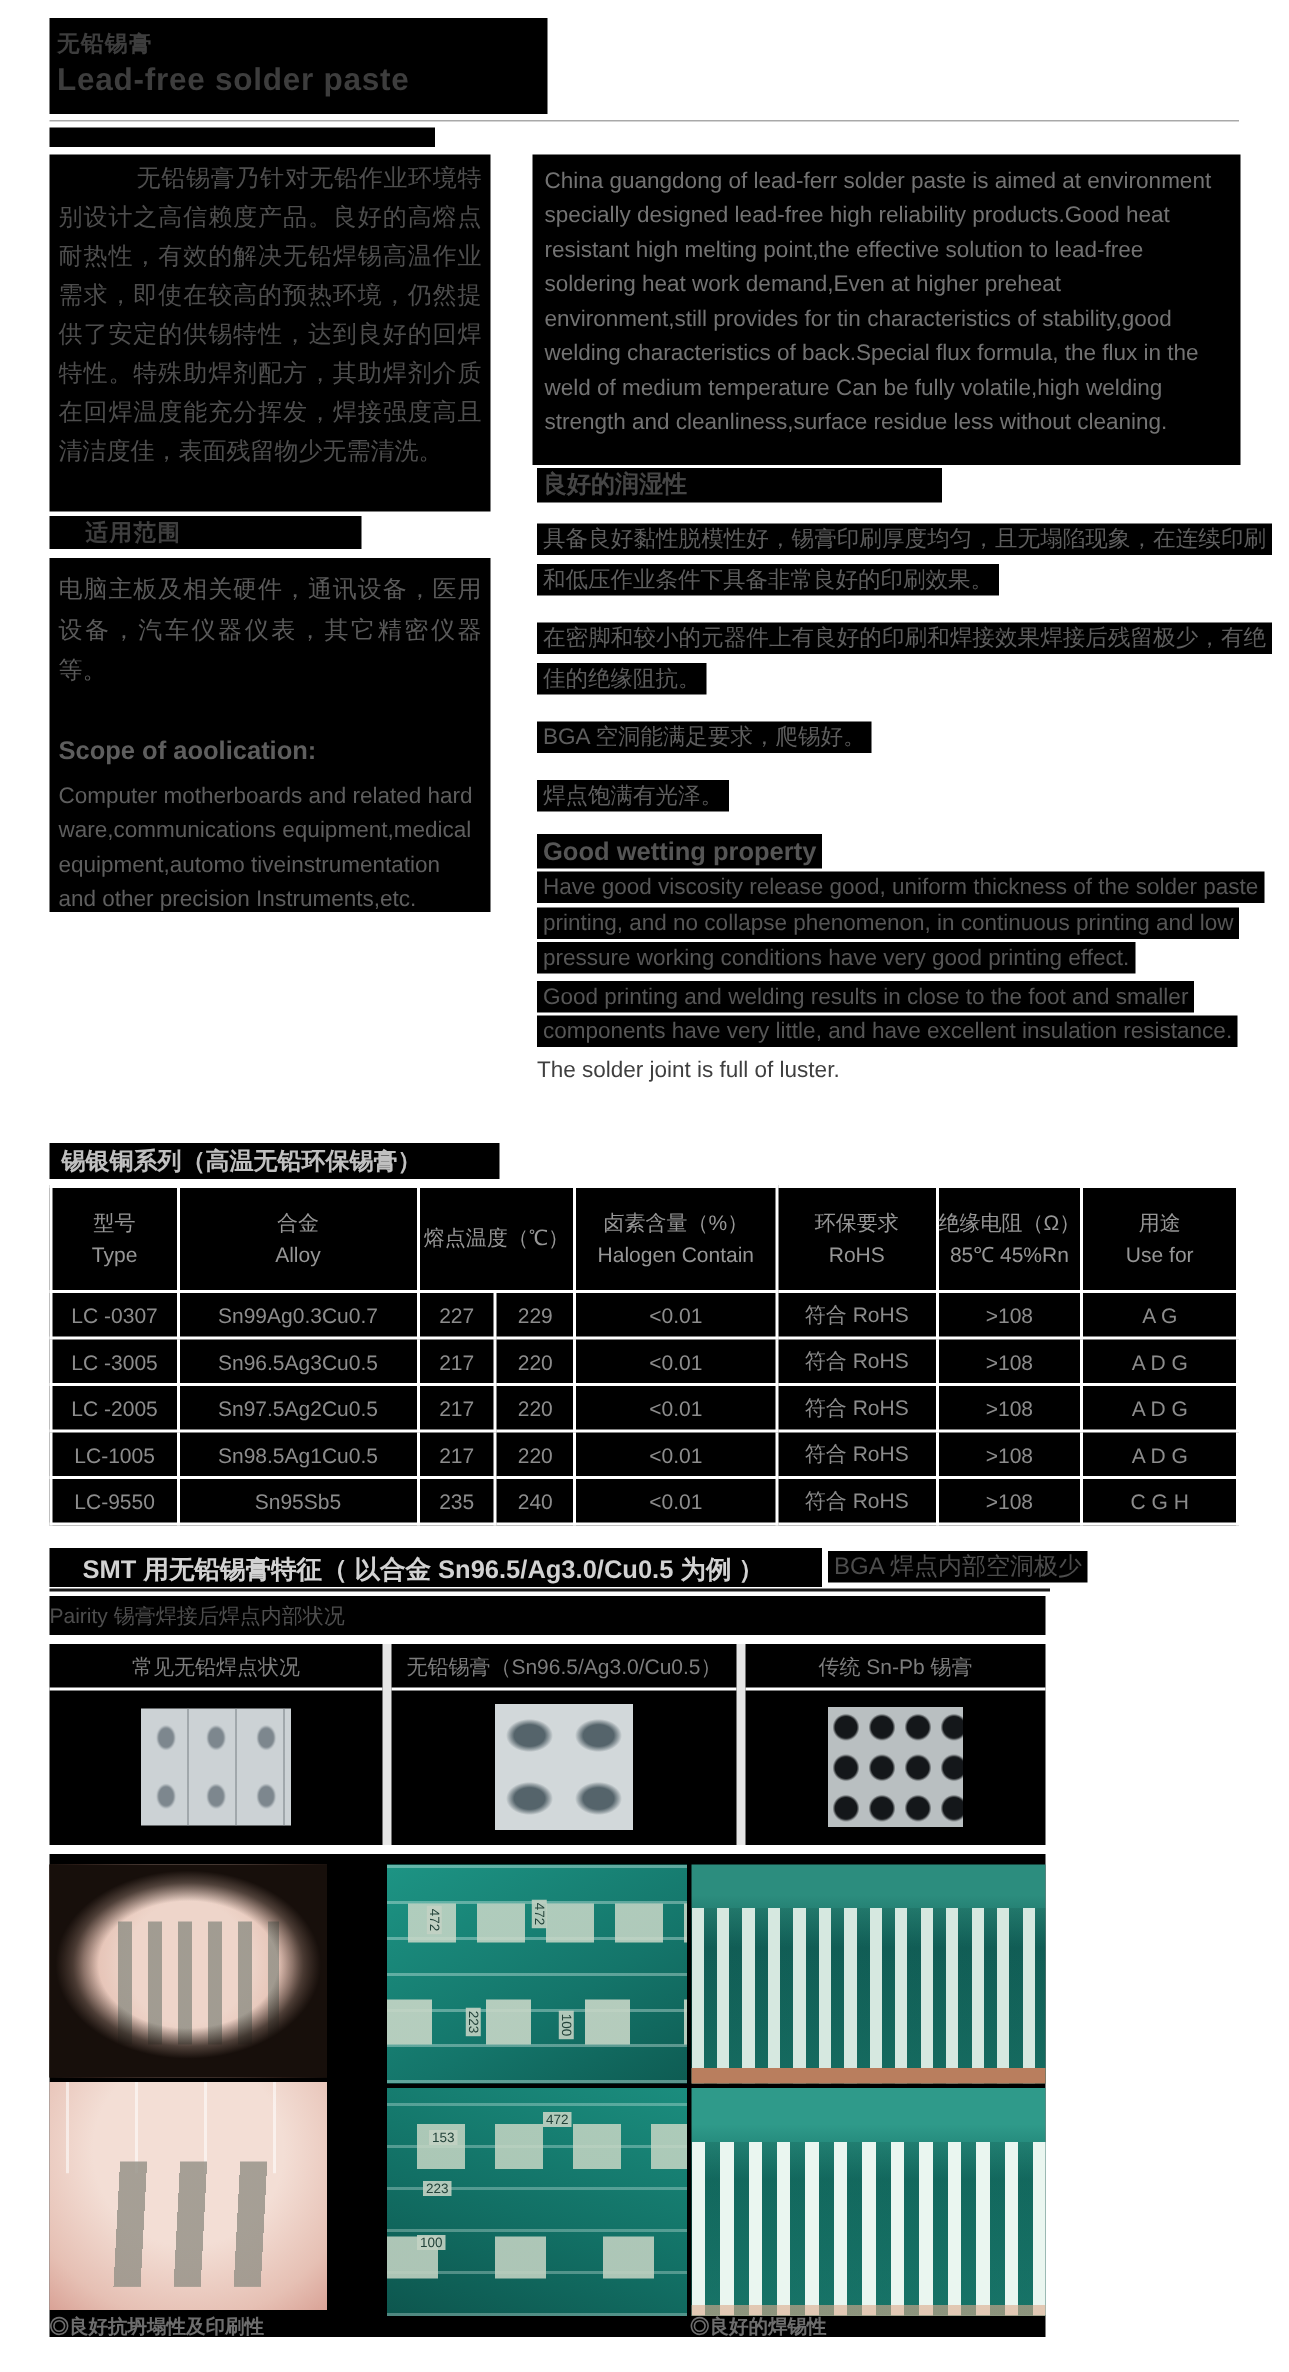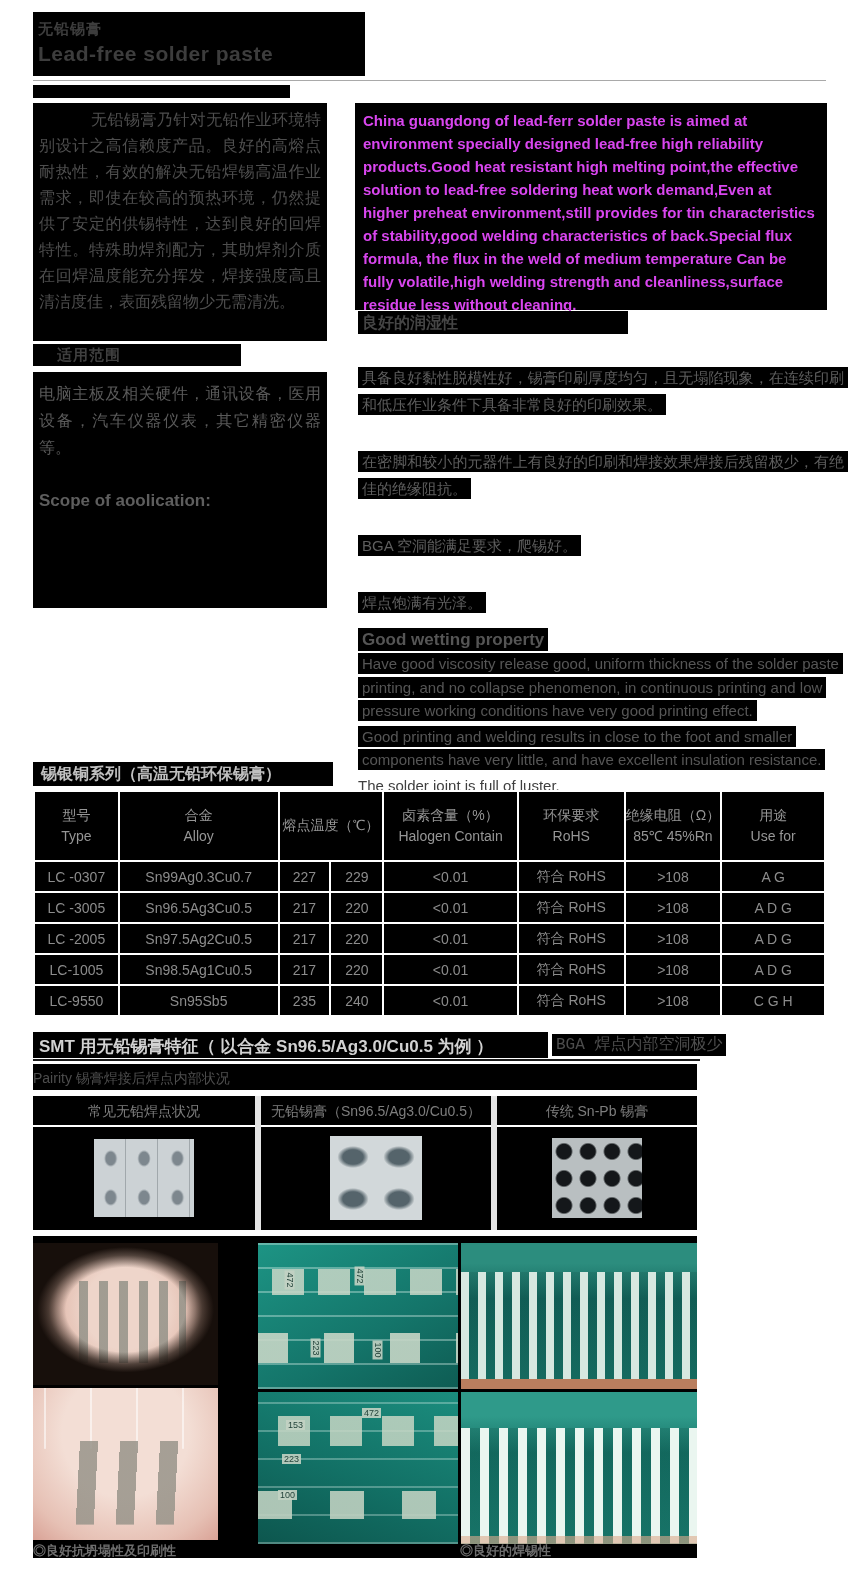--- a/index.html
+++ b/index.html
@@ -20,43 +20,43 @@
   .intro-panel p { color:#4e4e4e; font-size:16px; line-height:26px; text-align:justify; text-indent:52px; }
   .scope-bar { left:33px; top:344px; width:208px; height:22px; background:#000; padding:2px 24px; }
   .scope-bar span { color:#3f3f3f; font-size:15px; font-weight:bold; letter-spacing:1px; }
   .scope-panel { left:33px; top:372px; width:294px; height:236px; background:#000; padding:8px 6px; }
   .scope-cn { color:#5a5a5a; font-size:16px; line-height:27px; text-align:justify; }
   .scope-en-h { color:#5e5e5e; font-size:17px; font-weight:bold; margin-top:30px; }
   .scope-en { color:#5e5e5e; font-size:15px; line-height:23px; margin-top:8px; }
 
   
   .overview-panel { left:355px; top:103px; width:472px; height:207px; background:#000; padding:6px 8px; }
-  .overview-panel p { color:#d946ef; font-size:15px; line-height:23px;font-weight:bold; }
+  .overview-panel p { color:#737373; font-size:15px; line-height:23px; }
   .right-col { left:358px; top:313px; width:490px; }
   .right-col .hl { background:#000; padding:2px 4px; -webkit-box-decoration-break:clone; box-decoration-break:clone;text-align:right; }
   .wet-cn-h { font-size:16px; font-weight:bold; color:#454545; }
   .wet-cn-h .hl { padding:3px 170px 3px 4px; }
-  .wet-cn-p { font-size:15px; line-height:27px; color:#5e5e5e; text-align:justify; margin-top:30px; }
+  .wet-cn-p { font-size:15px; line-height:27px; color:#5e5e5e; text-align:justify; margin-top:12px; }
   .wet-en-h { font-size:17px; font-weight:bold; color:#555; margin-top:14px; }
   .wet-en-p { font-size:15px; line-height:23.5px; color:#565656; margin-top:2px; }
   .plain { color:#3f3f3f; }
 
   
   .table-title-bar { left:33px; top:762px; width:300px; height:24px; background:#000; padding:2px 8px; }
   .table-title-bar span { color:#c0c0c0; font-size:16px; font-weight:bold; }
   .alloy-table { left:33px; top:790px; width:793px; border-collapse:collapse; background:#000; }
   .alloy-table th, .alloy-table td { border:2px solid #fff; color:#8c8c8c; font-size:14px; text-align:center; vertical-align:middle; font-weight:normal; }
   .alloy-table thead th { height:70px; color:#969696; }
   .alloy-table tbody td { height:31px; }
   .alloy-table .h2line span { display:block; line-height:21px; }
 
   
-  .smt-bar { left:33px; top:1032px; width:515px; height:26px; background:#000; padding:3px 6px; }
+  .smt-bar { left:33px; top:1032px; width:515px; height:26px; background:#000; padding:3px 22px; }
   .smt-bar span { color:#d2d2d2; font-size:17px; font-weight:bold; }
-  .bga-note { left:552px; top:1034px;font-family:Liberation Mono, monospace; }
+  .bga-note { left:552px; top:1034px; }
   .bga-note span { background:#000; color:#4d4d4d; font-size:16px; padding:2px 4px; }
   .smt-divider { left:33px; top:1059px; width:667px; height:2px; background:#1a1a1a; }
   .pairity-bar { left:33px; top:1064px; width:664px; height:26px; background:#000; text-align:left; padding-top:5px; }
   .pairity-bar span { color:#4d4d4d; font-size:14px; }
 
   
   .cmp-grid { left:33px; top:1096px; width:664px; height:134px; background:#000; display:flex;justify-content:flex-end; }
   .cmp-col { position:relative; height:100%; }
   .cmp-col + .cmp-col { border-left:6px solid #e5e5e5; }
   .cmp-head { height:31px; line-height:31px; text-align:center; color:#7d7d7d; font-size:14px; border-bottom:2px solid #fff; }
@@ -139,20 +139,21 @@
 
   <div class="abs intro-panel">
     <p>无铅锡膏乃针对无铅作业环境特别设计之高信赖度产品。良好的高熔点耐热性，有效的解决无铅焊锡高温作业需求，即使在较高的预热环境，仍然提供了安定的供锡特性，达到良好的回焊特性。特殊助焊剂配方，其助焊剂介质在回焊温度能充分挥发，焊接强度高且清洁度佳，表面残留物少无需清洗。</p>
   </div>
   <div class="abs scope-bar">
     <span>适用范围</span>
   </div>
   <div class="abs scope-panel">
     <p class="scope-cn">电脑主板及相关硬件，通讯设备，医用设备，汽车仪器仪表，其它精密仪器等。</p>
     <p class="scope-en-h">Scope of aoolication:</p>
+    <p class="scope-en">Computer motherboards and related hard ware,communications equipment,medical equipment,automo tiveinstrumentation and other precision Instruments,etc.</p>
   </div>
 
   <div class="abs overview-panel">
     <p>China guangdong of lead-ferr solder paste is aimed at environment specially designed lead-free high reliability products.Good heat resistant high melting point,the effective solution to lead-free soldering heat work demand,Even at higher preheat environment,still provides for tin characteristics of stability,good welding characteristics of back.Special flux formula, the flux in the weld of medium temperature Can be fully volatile,high welding strength and cleanliness,surface residue less without cleaning.</p>
   </div>
   <div class="abs right-col">
     <div class="wet-cn-h"><span class="hl">良好的润湿性</span></div>
     <p class="wet-cn-p"><span class="hl">具备良好黏性脱模性好，锡膏印刷厚度均匀，且无塌陷现象，在连续印刷和低压作业条件下具备非常良好的印刷效果。</span></p>
     <p class="wet-cn-p"><span class="hl">在密脚和较小的元器件上有良好的印刷和焊接效果焊接后残留极少，有绝佳的绝缘阻抗。</span></p>
     <p class="wet-cn-p"><span class="hl">BGA 空洞能满足要求，爬锡好。</span></p>

